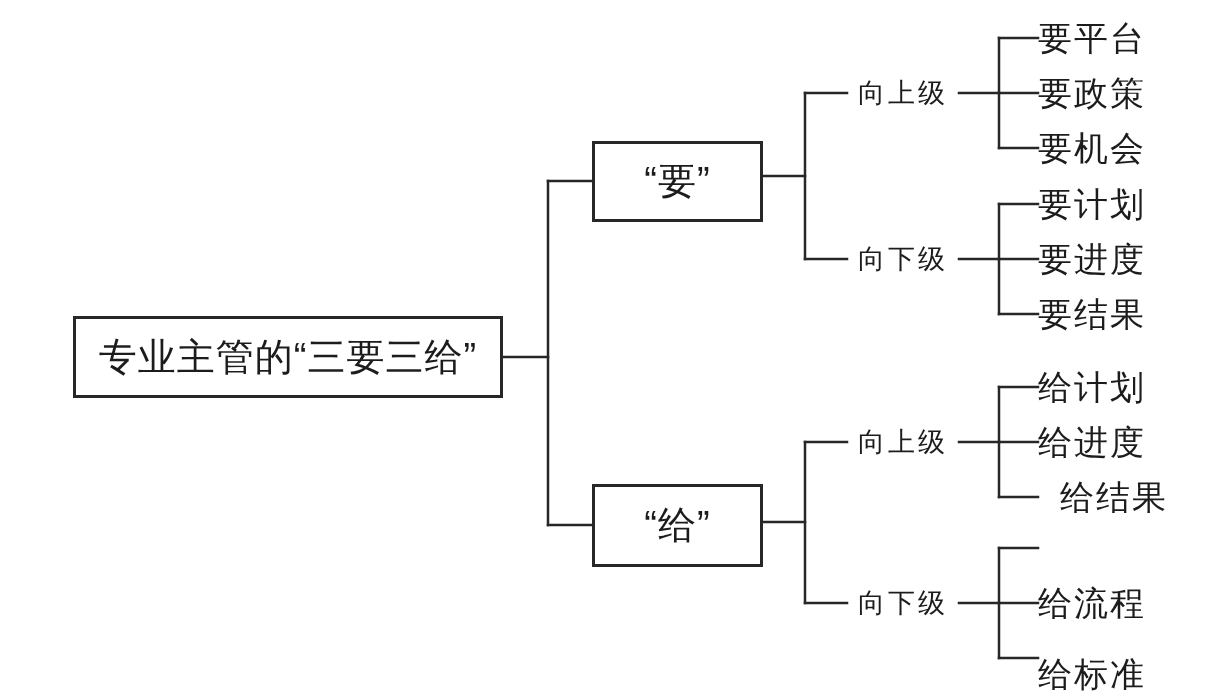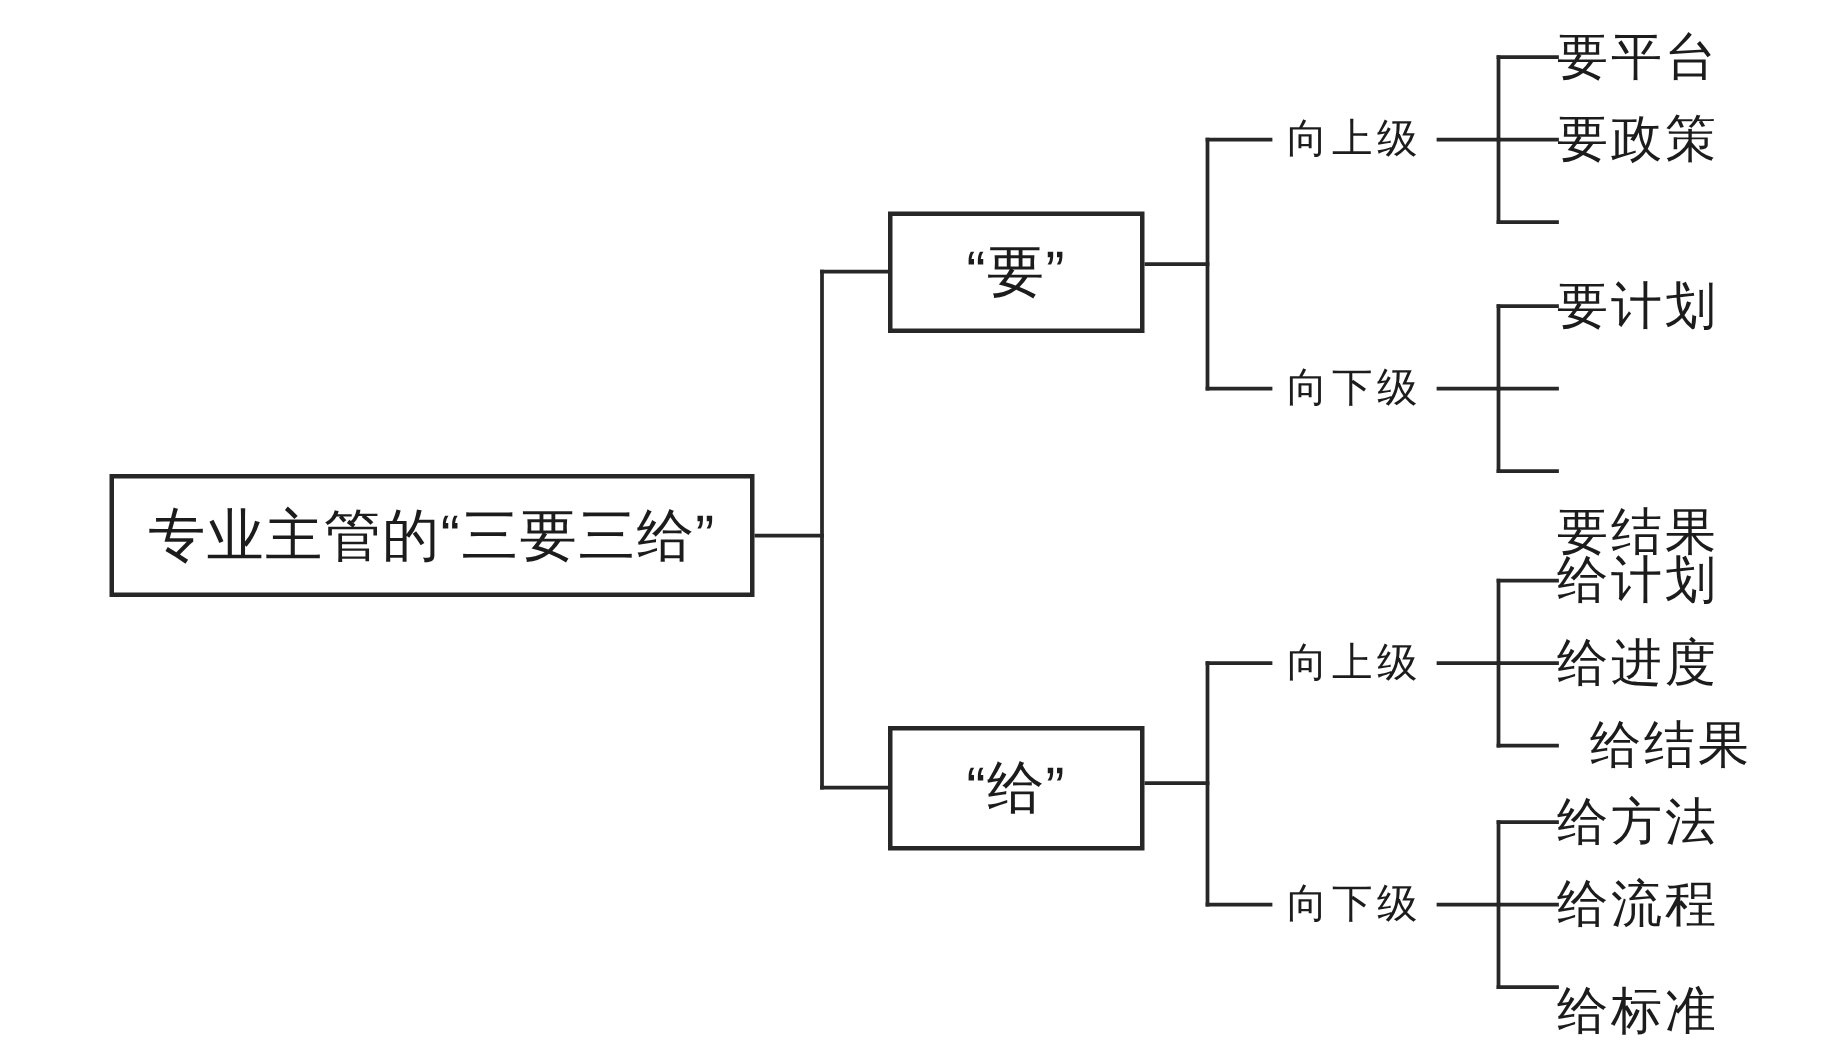--- a/index.html
+++ b/index.html
@@ -125,25 +125,26 @@
   <div class="node branch-yao">“要”</div>
   <div class="node branch-gei">“给”</div>
 
   <div class="group-label" style="left:903px; top:93px;">向上级</div>
   <div class="group-label" style="left:903px; top:259px;">向下级</div>
   <div class="group-label" style="left:903px; top:442px;">向上级</div>
   <div class="group-label" style="left:903px; top:603px;">向下级</div>
 
   <div class="leaf" style="top:93px;">要政策</div>
   <div class="leaf" style="top:38px;">要平台</div>
+  <div class="leaf" style="top:148px;">要机会</div>
 
   <div class="leaf" style="top:204px;text-align:right;">要计划</div>
-  <div class="leaf" style="top:314px;margin-top:41px;">要结果</div>
+  <div class="leaf" style="top:259px;">要进度</div>
+  <div class="leaf" style="top:314px;">要结果</div>
 
   <div class="leaf" style="top:442px;">给进度</div>
   <div class="leaf" style="top:387px;">给计划</div>
   <div class="leaf" style="top:497px;margin-left:22px;">给结果</div>
 
-  <div class="leaf" style="top:548px;">给方法</div>
   <div class="leaf" style="top:603px;">给流程</div>
   <div class="leaf" style="top:658px;margin-top:16px;">给标准</div>
 
 </div>
 
 </body></html>

